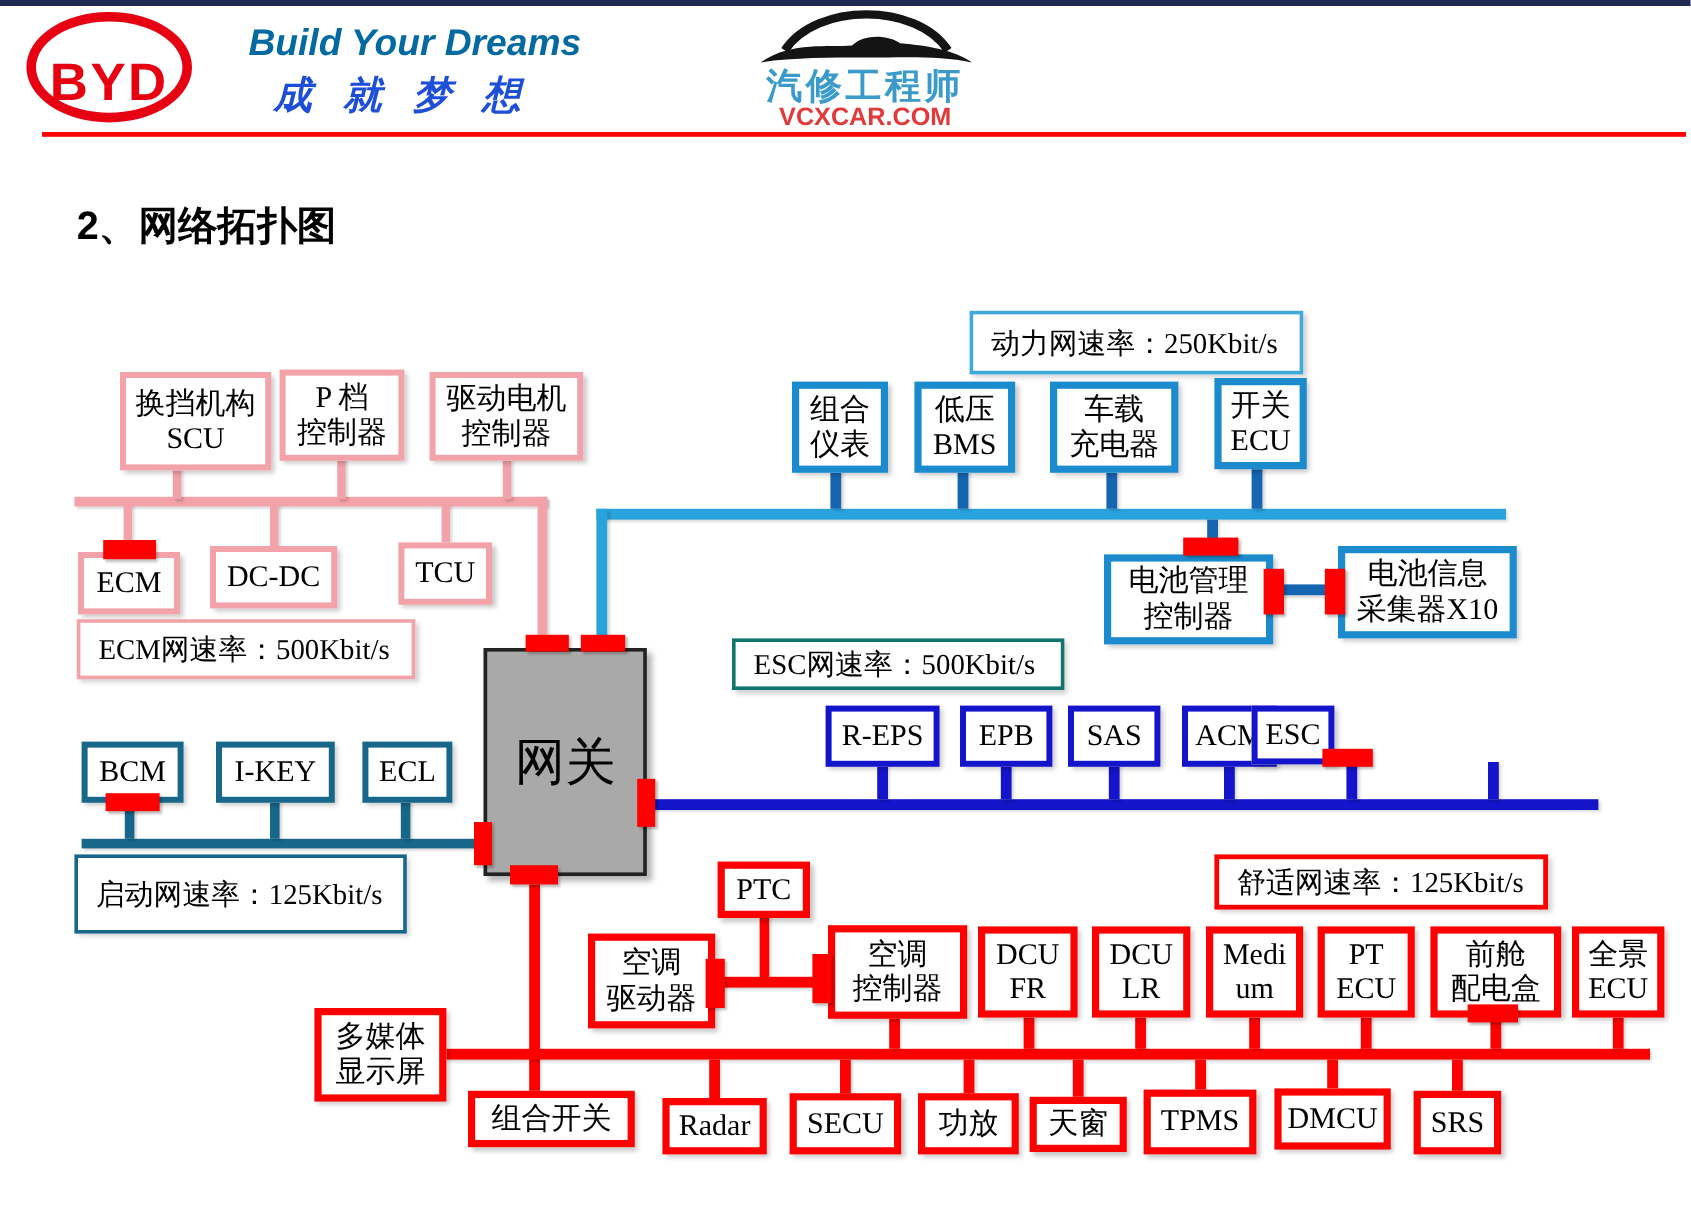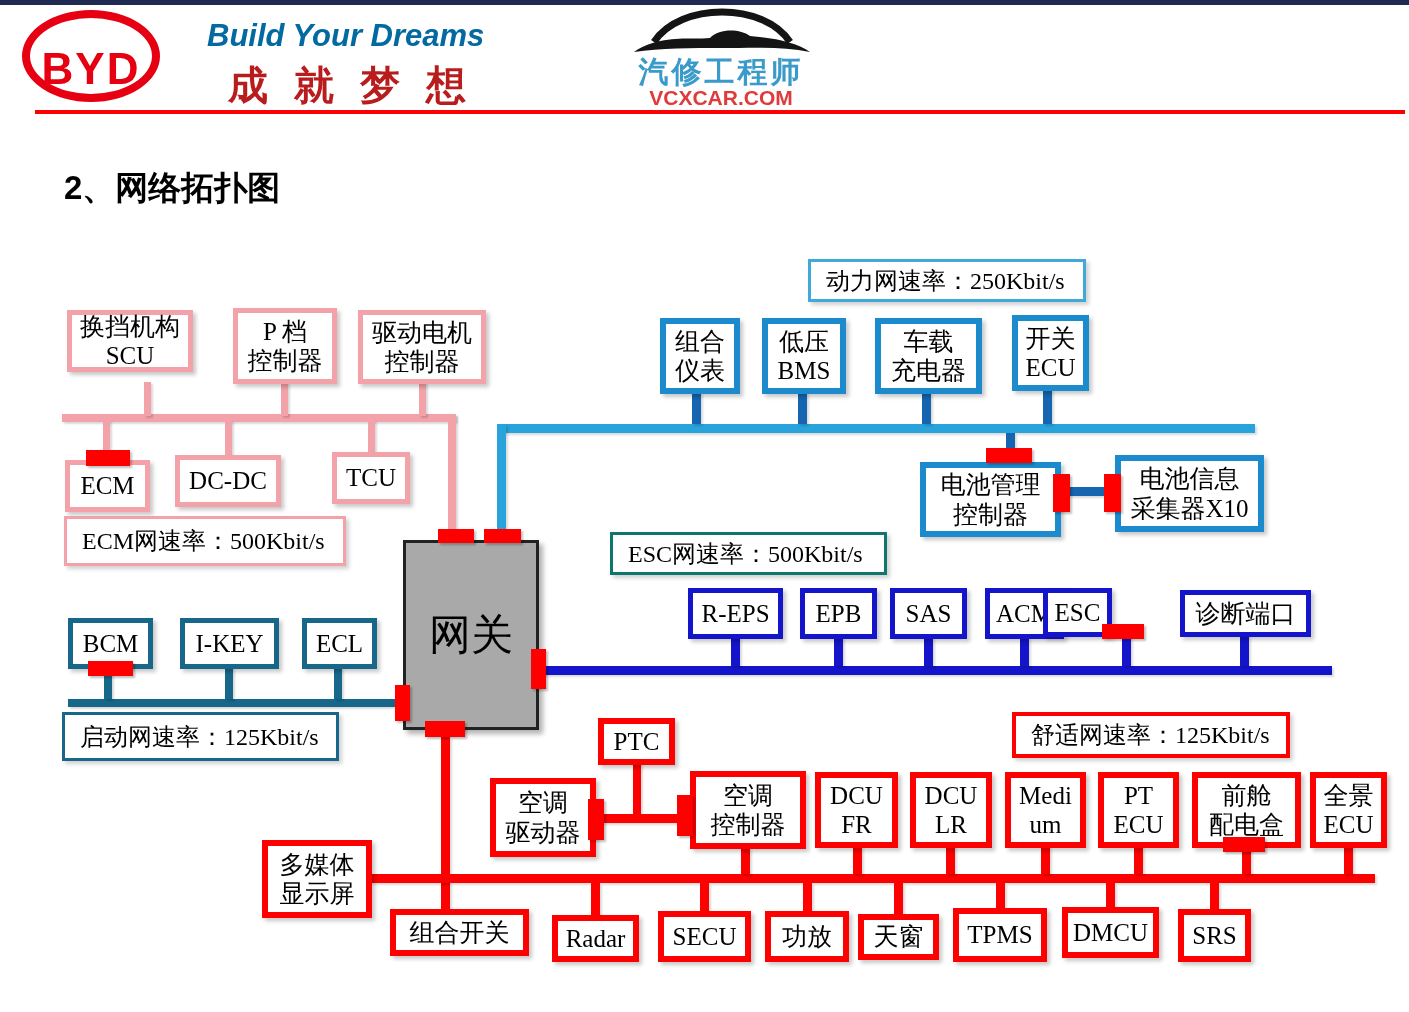--- a/index.html
+++ b/index.html
@@ -6,22 +6,22 @@
   .page{position:relative;width:1409px;height:1012px;background:#fff;overflow:hidden;
         font-family:"Liberation Serif","DejaVu Serif",serif;}
   .topstrip{position:absolute;left:0;top:0;width:1409px;height:5px;background:#1e2a52;}
   
   .byd-logo{position:absolute;left:22px;top:10px;width:138px;height:92px;border:8px solid #e60012;
             border-radius:50%;display:flex;align-items:flex-end;justify-content:center;box-sizing:border-box;}
   .byd-logo span{color:#e60012;font-family:"Liberation Sans",sans-serif;font-weight:900;
             font-size:44px;letter-spacing:2px;}
   .slogan-en{position:absolute;left:207px;top:18px;color:#0369a1;font-style:italic;font-weight:bold;
             font-family:"Liberation Sans",sans-serif;font-size:31px;}
-  .slogan-cn{position:absolute;left:228px;top:58px;color:#b91c1c;font-weight:bold;
-            font-size:40px;letter-spacing:26px;white-space:nowrap;}
+  .slogan-cn{position:absolute;left:228px;top:58px;color:#1d4ed8;font-weight:bold;font-style:italic;
+            font-size:32px;letter-spacing:26px;white-space:nowrap;}
   .car-logo{position:absolute;left:632px;top:2px;}
   .site-name{position:absolute;left:616px;top:52px;width:210px;text-align:center;color:#3a9ac9;
             font-family:"Liberation Sans",sans-serif;font-weight:bold;font-size:30px;letter-spacing:3px;}
   .site-url{position:absolute;left:616px;top:86px;width:210px;text-align:center;color:#e03a3a;
             font-family:"Liberation Sans",sans-serif;font-weight:bold;font-size:21px;}
   .red-rule{position:absolute;left:35px;top:110px;width:1370px;height:4px;background:#ff0000;}
   .page-title{position:absolute;left:64px;top:166px;font-family:"Liberation Sans",sans-serif;
             font-weight:bold;font-size:33px;color:#000;}
   
   .node{position:absolute;background:#fff;display:flex;align-items:center;justify-content:center;
@@ -77,40 +77,40 @@
   <div class="page-title">2、网络拓扑图</div>
 
   <div class="ln pinkl" style="left:62px;top:414px;width:394px;height:8px"></div>
   <div class="ln pinkl" style="left:448px;top:414px;width:8px;height:122px"></div>
   <div class="ln pinkl" style="left:144px;top:382px;width:7px;height:34px"></div>
   <div class="ln pinkl" style="left:281px;top:382px;width:7px;height:34px"></div>
   <div class="ln pinkl" style="left:419px;top:382px;width:7px;height:34px"></div>
   <div class="ln pinkl" style="left:103px;top:420px;width:7px;height:42px"></div>
   <div class="ln pinkl" style="left:225px;top:420px;width:7px;height:37px"></div>
   <div class="ln pinkl" style="left:368px;top:420px;width:7px;height:34px"></div>
-  <div class="node pinkb" style="left:67px;top:310px;width:126px;height:62px">换挡机构
+  <div class="node pinkb" style="left:100px;top:310px;width:126px;height:82px">换挡机构
 SCU</div>
   <div class="node pinkb" style="left:233px;top:308px;width:104px;height:76px">P 档
 控制器</div>
   <div class="node pinkb" style="left:358px;top:310px;width:128px;height:74px">驱动电机
 控制器</div>
   <div class="node pinkb" style="left:65px;top:460px;width:85px;height:52px">ECM</div>
   <div class="term" style="left:86px;top:450px;width:44px;height:16px"></div>
   <div class="node pinkb" style="left:175px;top:455px;width:106px;height:52px">DC-DC</div>
   <div class="node pinkb" style="left:332px;top:452px;width:78px;height:52px">TCU</div>
   <div class="lbl pinkb" style="left:64px;top:516px;width:282px;height:50px">ECM网速率：500Kbit/s</div>
 
   <div class="ln cyanl-bg" style="left:497px;top:424px;width:758px;height:9px"></div>
   <div class="ln cyanl-bg" style="left:497px;top:424px;width:9px;height:112px"></div>
   <div class="ln pdrop" style="left:692px;top:392px;width:9px;height:32px"></div>
   <div class="ln pdrop" style="left:798px;top:392px;width:9px;height:32px"></div>
   <div class="ln pdrop" style="left:922px;top:392px;width:9px;height:32px"></div>
   <div class="ln pdrop" style="left:1043px;top:389px;width:9px;height:35px"></div>
   <div class="ln pdrop" style="left:1006px;top:433px;width:9px;height:18px"></div>
-  <div class="lbl cyanl" style="left:808px;top:259px;width:278px;height:43px">动力网速率：250Kbit/s</div>
+  <div class="lbl cyanl" style="left:808px;top:259px;width:278px;height:53px">动力网速率：250Kbit/s</div>
   <div class="node cyanb" style="left:660px;top:318px;width:80px;height:76px">组合
 仪表</div>
   <div class="node cyanb" style="left:762px;top:318px;width:84px;height:76px">低压
 BMS</div>
   <div class="node cyanb" style="left:875px;top:318px;width:107px;height:76px">车载
 充电器</div>
   <div class="node cyanb" style="left:1012px;top:315px;width:77px;height:76px">开关
 ECU</div>
   <div class="term" style="left:986px;top:448px;width:46px;height:15px"></div>
   <div class="node cyanb" style="left:920px;top:462px;width:141px;height:75px">电池管理
@@ -128,31 +128,30 @@
   <div class="ln escl-bg" style="left:1020px;top:637px;width:9px;height:29px"></div>
   <div class="ln escl-bg" style="left:1122px;top:635px;width:9px;height:31px"></div>
   <div class="ln escl-bg" style="left:1240px;top:635px;width:9px;height:31px"></div>
   <div class="lbl escl" style="left:610px;top:532px;width:277px;height:43px">ESC网速率：500Kbit/s</div>
   <div class="node escb" style="left:688px;top:588px;width:95px;height:51px">R-EPS</div>
   <div class="node escb" style="left:800px;top:588px;width:77px;height:51px">EPB</div>
   <div class="node escb" style="left:890px;top:588px;width:77px;height:51px">SAS</div>
   <div class="node escb" style="left:985px;top:588px;width:79px;height:51px">ACM</div>
   <div class="node escb" style="left:1043px;top:588px;width:69px;height:49px">ESC</div>
   <div class="term" style="left:1102px;top:624px;width:42px;height:15px"></div>
-  <div class="node escb" style="left:1180px;top:590px;width:131px;height:47px">诊断端口</div>
 
   <div class="ln teall-bg" style="left:68px;top:699px;width:335px;height:8px"></div>
   <div class="ln teall-bg" style="left:104px;top:667px;width:8px;height:32px"></div>
   <div class="ln teall-bg" style="left:225px;top:667px;width:8px;height:32px"></div>
   <div class="ln teall-bg" style="left:334px;top:667px;width:8px;height:32px"></div>
   <div class="node tealb" style="left:68px;top:618px;width:85px;height:51px">BCM</div>
   <div class="term" style="left:88px;top:661px;width:45px;height:15px"></div>
   <div class="node tealb" style="left:180px;top:618px;width:99px;height:51px">I-KEY</div>
   <div class="node tealb" style="left:302px;top:618px;width:75px;height:51px">ECL</div>
-  <div class="lbl teall" style="left:62px;top:712px;width:277px;height:49px">启动网速率：125Kbit/s</div>
+  <div class="lbl teall" style="left:62px;top:712px;width:277px;height:66px">启动网速率：125Kbit/s</div>
 
   <div class="gateway">网关</div>
   <div class="term" style="left:438px;top:529px;width:36px;height:14px"></div>
   <div class="term" style="left:484px;top:529px;width:37px;height:14px"></div>
   <div class="term" style="left:395px;top:685px;width:15px;height:36px"></div>
   <div class="term" style="left:531px;top:649px;width:15px;height:40px"></div>
   <div class="term" style="left:425px;top:721px;width:40px;height:16px"></div>
 
   <div class="ln redl-bg" style="left:441px;top:737px;width:9px;height:176px"></div>
   <div class="ln redl-bg" style="left:370px;top:874px;width:1005px;height:9px"></div>

